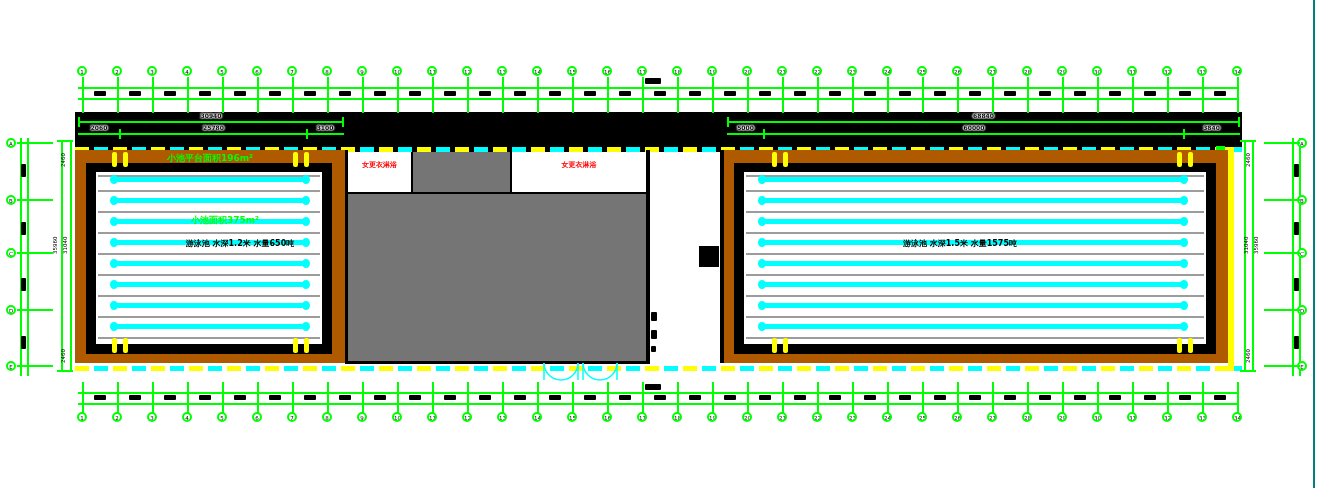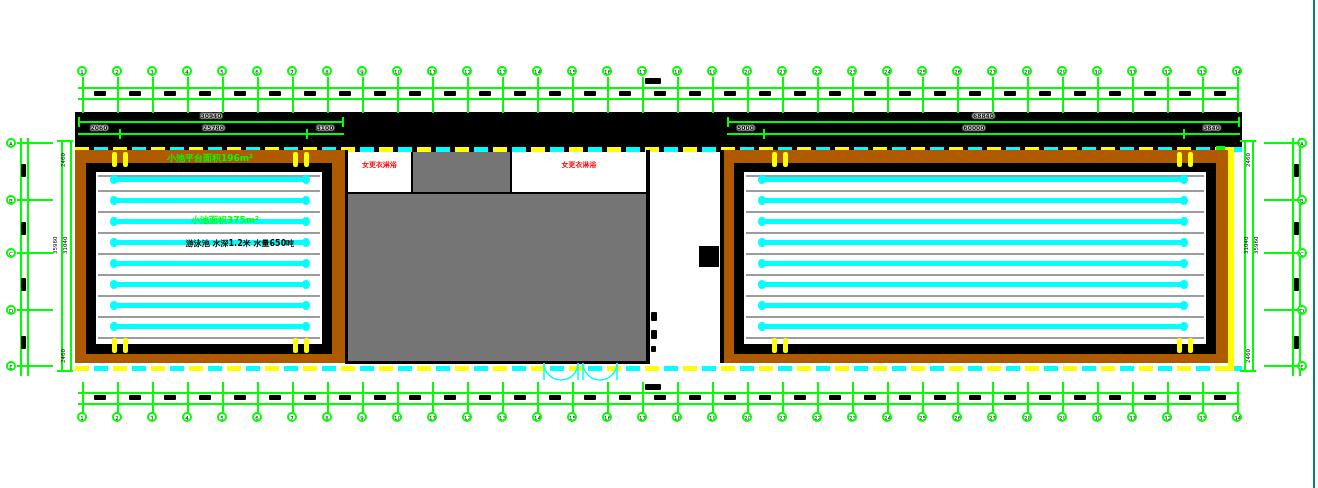--- a/index.html
+++ b/index.html
@@ -95,20 +95,21 @@
 
   <div class="blob" style="left:651px;top:312px;width:6px;height:9px;"></div>
   <div class="blob" style="left:651px;top:330px;width:6px;height:9px;"></div>
   <div class="blob" style="left:651px;top:346px;width:5px;height:6px;"></div>
   <div class="blk" style="left:699px;top:246px;width:20px;height:21px;"></div>
 
   <div class="deck" style="left:722px;top:150px;width:506px;height:213px;"></div>
   <div class="blk" style="left:720px;top:150px;width:4px;height:213px;"></div>
   <div class="blk" style="left:734px;top:163px;width:482px;height:191px;"></div>
   <div class="white" style="left:744px;top:172px;width:462px;height:172px;"></div>
+  <div class="klabel" style="left:840px;top:238px;width:240px;z-index:6;">游泳池 水深1.5米 水量1575吨</div>
 
   <div class="g" style="left:61px;top:140px;width:2px;height:232px;"></div>
   <div class="g" style="left:70px;top:140px;width:2px;height:232px;"></div>
   <div class="g" style="left:57px;top:140px;width:16px;height:2px;"></div>
   <div class="g" style="left:57px;top:370px;width:16px;height:2px;"></div>
   <div class="vdim" style="left:60px;top:146px;width:9px;height:28px;">2460</div>
   <div class="vdim" style="left:52px;top:225px;width:9px;height:40px;">35960</div>
   <div class="vdim" style="left:62px;top:225px;width:9px;height:40px;">31040</div>
   <div class="vdim" style="left:60px;top:342px;width:9px;height:28px;">2460</div>
 

